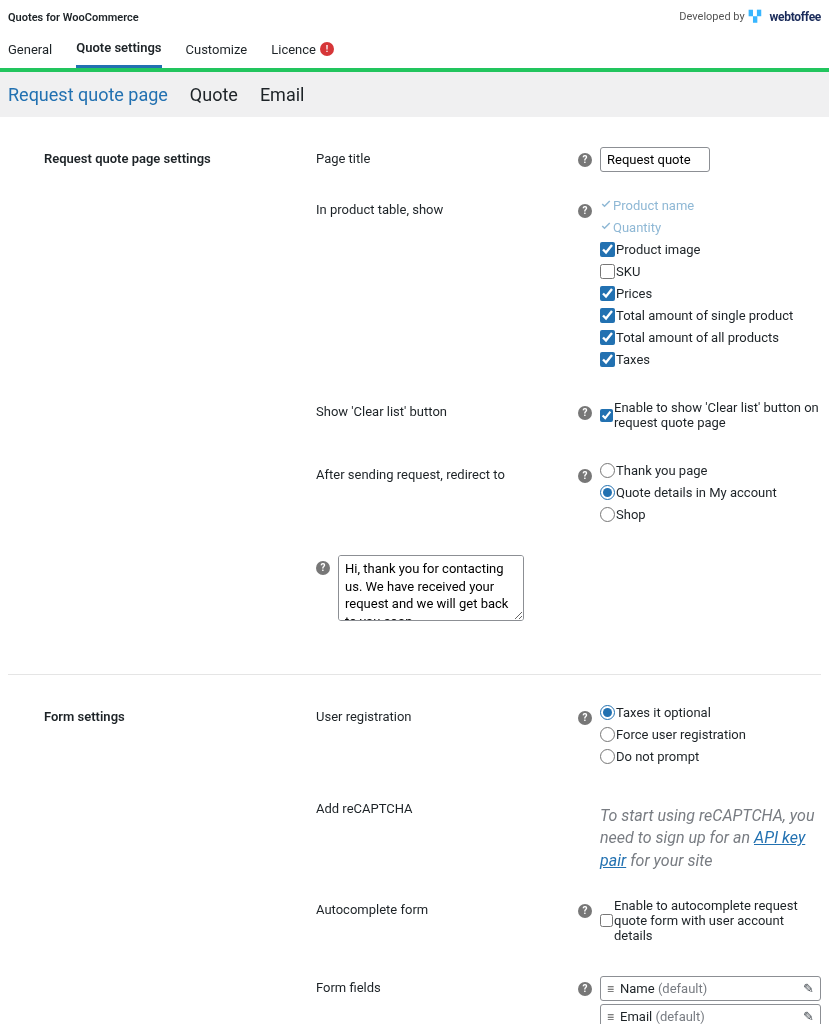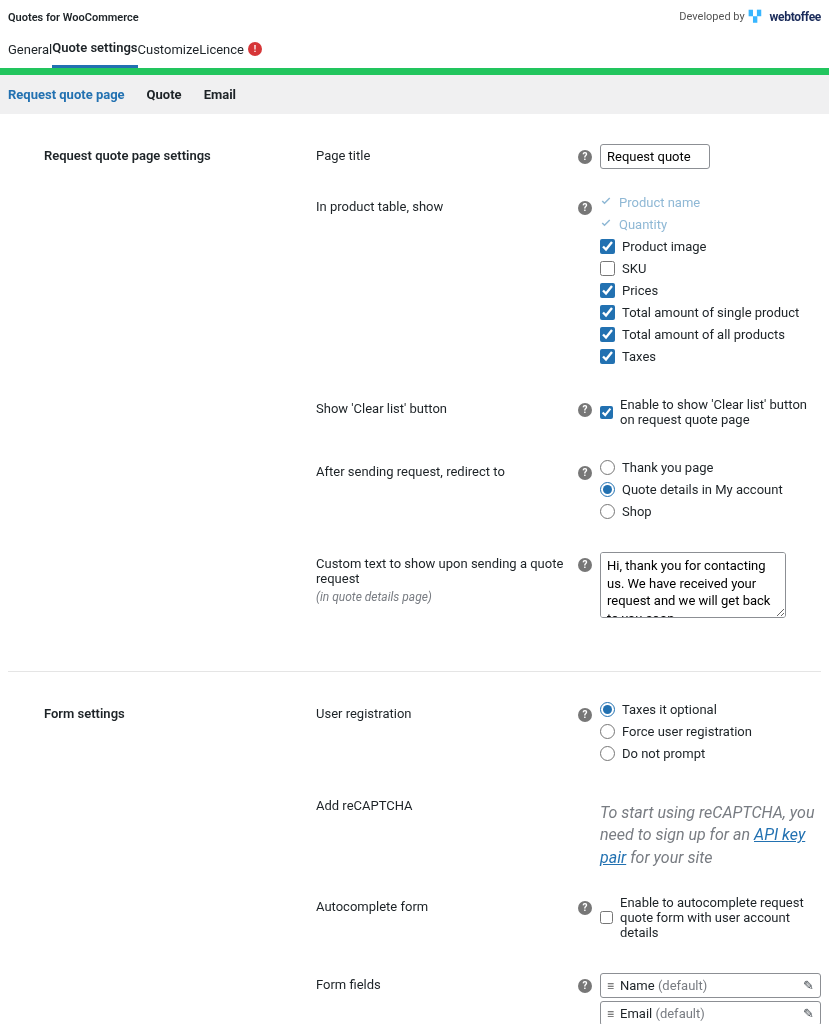--- a/index.html
+++ b/index.html
@@ -8,42 +8,42 @@
     font-size: 13px;
     color: #1d2327;
     background: #fff;
     width: 829px;
   }
   .header { display: flex; justify-content: space-between; align-items: center; padding: 10px 8px 8px 8px; }
   .title { font-size: 11px; font-weight: 600; }
   .devby { font-size: 11px; color: #555; display: flex; align-items: flex-start; gap:4px; }
   .devby .logo { font-weight:700; color:#1a2b5a; font-size:12px; letter-spacing:-0.3px; }
   .devby .logo-icon { color:#38b6ff; font-size:11px; }
-  .tabs { display: flex; padding: 0 8px; border-bottom: 7px solid #22c55e; }
+  .tabs { display: flex; gap: 24px; padding: 0 8px; border-bottom: 4px solid #22c55e; }
   .tab { padding: 8px 0 10px 0; font-size: 13px; color: #1d2327; cursor: pointer; display:flex; align-items:center; gap:4px; }
   .tab.active { font-weight: 600; border-bottom: 3px solid #2271b1; justify-content: center; }
   .badge-red { display:inline-flex; align-items:center; justify-content:center; width:14px; height:14px; border-radius:50%; background:#d63638; color:#fff; font-size:9px; font-weight:700; }
   .subtabs { display:flex; gap:22px; padding:12px 8px; background:#f0f0f1; margin-top:0;}
-  .subtab { font-size:13px; cursor:pointer; font-weight:700;}
+  .subtab { font-size:18px; cursor:pointer; font-weight:400;}
   .subtab.active { color:#2271b1; }
   .content { padding: 30px 8px 20px 8px; }
   .section { display:flex; margin-bottom: 24px; }
   .section-title { width:272px; font-weight:600; font-size:13px; padding-top:4px;margin-left:36px;}
   .section-body { flex:1; }
   .row { display:flex; margin-bottom:26px; align-items:flex-start;}
   .row .label-col { width:262px; font-size:13px; padding-top:4px;}
   .row .label-col .sub { font-style:italic; color:#787c82; font-size:12px; margin-top:4px;}
   .row .help-col { width:14px; padding-top:4px; }
   .help-icon { display:inline-flex; width:14px; height:14px; border-radius:50%; background:#777; color:#fff; font-size:10px; align-items:center; justify-content:center; cursor:help; font-weight:700;}
   .row .ctrl-col { flex:1; padding-left:8px; }
   input[type=text], textarea {
     border:1px solid #8c8f94; border-radius:3px; padding:4px 6px; font-size:13px; font-family:inherit; width:110px;
   }
   textarea { width:186px; height:66px; resize:both; line-height:1.35; }
-  .checkgroup label, .radiogroup label { display:flex; align-items:center; gap:7px; margin-bottom:7px; font-size:13px; }
+  .checkgroup label, .radiogroup label { display:flex; align-items:center; gap:1px; margin-bottom:7px; font-size:13px; }
   .checkgroup input[type=checkbox], .radiogroup input[type=radio] { width:15px; height:15px; accent-color:#2271b1; cursor:pointer;}
   .locked { color:#8fb8d5; }
   .locked svg { width:12px; height:12px; }
   .note { font-style:italic; color:#787c82; font-size:16px; margin-top:8px; line-height:1.4;}
   .note a { color:#2271b1; text-decoration:underline;}
   .divider { height:1px; background:#e5e5e5; margin:14px 0 30px 0; }
   .form-fields { display:flex; flex-direction:column; gap:3px;}
   .ff-row { display:flex; align-items:center; border:1px solid #8c8f94; border-radius:3px; padding:4px 6px; gap:6px;}
   .ff-row .drag { color:#555; cursor:grab; font-size:12px;}
   .ff-row .name { font-size:13px; }
@@ -172,24 +172,20 @@
               </label>
               <label>
                 <input type="radio" name="redirect" style="">
                 <span>Shop</span>
               </label>
             </div>
         </div>
       </div>
 
       <div class="row">
-        <div class="label-col">
-          <div>Custom text to show upon sending a quote request</div>
-          <div class="sub">(in quote details page)</div>
-        </div>
         <div class="help-col"><span class="help-icon">?</span></div>
         <div class="ctrl-col">
           <textarea id="customtext-ta" style="">Hi, thank you for contacting us. We have received your request and we will get back to you soon.</textarea>
         </div>
       </div>
 
     </div>
   </div>
 
   <div class="divider"></div>

